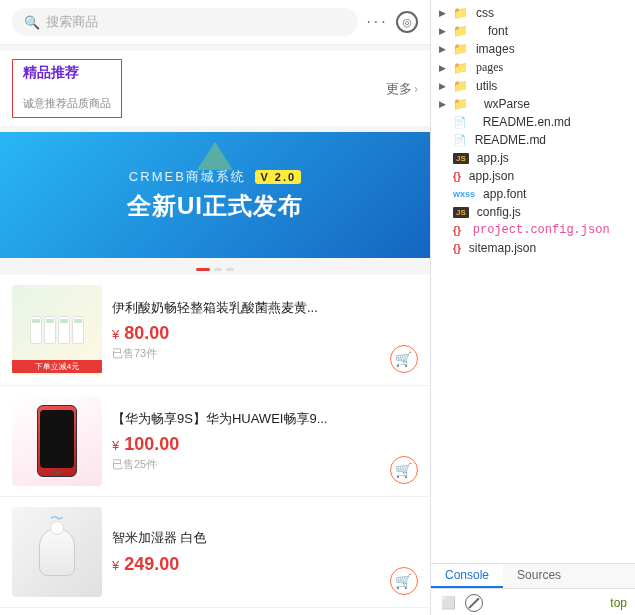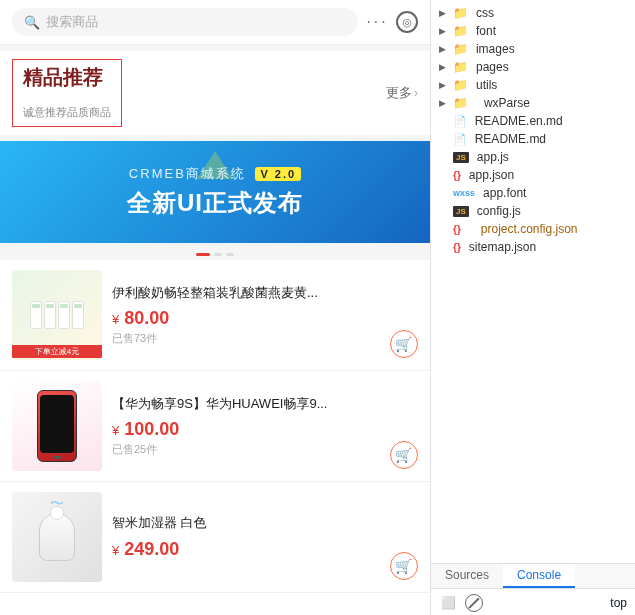--- a/index.html
+++ b/index.html
@@ -70,23 +70,23 @@
       margin: 6px 0 0 0;
       padding: 8px 12px;
       display: flex;
       align-items: center;
     }
     .section-title-box {
       border: 1.5px solid #e53935;
       padding: 4px 10px 6px 10px;
     }
     .section-title {
-      font-size: 20px;
+      font-size: 14px;
       font-weight: bold;
-      color: #7f1d1d;
+      color: #6d28d9;
     }
     .section-subtitle {
       font-size: 11px;
       color: #888;
       margin-top: 14px;
     }
     .more-link {
       margin-left: auto;
       font-size: 13px;
       color: #666;
@@ -95,21 +95,21 @@
       gap: 2px;
     }
     .more-link .chevron {
       font-size: 12px;
       color: #aaa;
     }
 
     
     .banner {
       margin: 6px 0;
-      height: 102px;
+      height: 126px;
       background: linear-gradient(135deg, #29b6f6 0%, #1565c0 100%);
       position: relative;
       overflow: hidden;
       display: flex;
       align-items: center;
       justify-content: center;
     }
     .banner-triangle {
       position: absolute;
       top: 10px;
@@ -409,21 +409,21 @@
       height: 20px;
       display: flex;
       align-items: center;
       justify-content: center;
       font-size: 12px;
       color: #666;
       cursor: pointer;
     }
     .devtools-top-text {
       font-size: 12px;
-      color: #0f172a;
+      color: #4d7c0f;
       margin-left: auto;
     }
     .devtools-prohibit {
       width: 18px;
       height: 18px;
       border-radius: 50%;
       border: 1.5px solid #666;
       position: relative;
       display: flex;
       align-items: center;
@@ -546,46 +546,46 @@
 
   <div class="file-tree" id="file-tree-container">
   <div class="tree-item">
         <span style="font-size:9px;color:#666;width:10px;display:inline-block;">▶</span>
         <span style="color:#f9a825;font-size:12px;">📁</span>
         <span style="font-size:12px;color:#333;margin-left:4px;">css</span>
       </div>
       <div class="tree-item">
         <span style="font-size:9px;color:#666;width:10px;display:inline-block;">▶</span>
         <span style="color:#f9a825;font-size:12px;">📁</span>
-        <span style="font-size:12px;color:#333;margin-left:4px;">font</span>
+        <span style="font-size:12px;color:#333;margin-left:16px;">font</span>
       </div>
       <div class="tree-item">
         <span style="font-size:9px;color:#666;width:10px;display:inline-block;">▶</span>
         <span style="color:#f9a825;font-size:12px;">📁</span>
         <span style="font-size:12px;color:#333;margin-left:4px;">images</span>
       </div>
       <div class="tree-item">
         <span style="font-size:9px;color:#666;width:10px;display:inline-block;">▶</span>
         <span style="color:#f9a825;font-size:12px;">📁</span>
-        <span style="font-size:12px;color:#333;margin-left:4px;">pages</span>
+        <span style="font-size:12px;color:#333;margin-left:4px;font-family:Liberation Serif, serif;">pages</span>
       </div>
       <div class="tree-item">
         <span style="font-size:9px;color:#666;width:10px;display:inline-block;">▶</span>
         <span style="color:#f9a825;font-size:12px;">📁</span>
         <span style="font-size:12px;color:#333;margin-left:4px;">utils</span>
       </div>
       <div class="tree-item">
         <span style="font-size:9px;color:#666;width:10px;display:inline-block;">▶</span>
         <span style="color:#f9a825;font-size:12px;">📁</span>
         <span style="font-size:12px;color:#333;margin-left:12px;">wxParse</span>
       </div>
       <div class="tree-item">
         <span style="width:10px;display:inline-block;"></span>
         <span style="color:#888;font-size:11px;">📄</span>
-        <span style="font-size:12px;color:#333;margin-left:4px;">README.en.md</span>
+        <span style="font-size:12px;color:#333;margin-left:12px;">README.en.md</span>
       </div>
       <div class="tree-item">
         <span style="width:10px;display:inline-block;"></span>
         <span style="color:#888;font-size:11px;">📄</span>
         <span style="font-size:12px;color:#333;margin-left:4px;">README.md</span>
       </div>
       <div class="tree-item">
         <span style="width:10px;display:inline-block;"></span>
         <span style="background:#333;color:#f9a825;font-size:8px;font-weight:bold;padding:1px 3px;border-radius:1px;">JS</span>
         <span style="font-size:12px;color:#333;margin-left:4px;">app.js</span>
@@ -601,33 +601,33 @@
         <span style="font-size:12px;color:#333;margin-left:4px;">app.font</span>
       </div>
       <div class="tree-item">
         <span style="width:10px;display:inline-block;"></span>
         <span style="background:#333;color:#f9a825;font-size:8px;font-weight:bold;padding:1px 3px;border-radius:1px;">JS</span>
         <span style="font-size:12px;color:#333;margin-left:4px;">config.js</span>
       </div>
       <div class="tree-item">
         <span style="width:10px;display:inline-block;"></span>
         <span style="color:#e53935;font-size:10px;font-weight:bold;">{}</span>
-        <span style="font-size:12px;color:#a16207;margin-left:16px;">project.config.json</span>
+        <span style="font-size:12px;color:#ec4899;margin-left:8px;font-family:Liberation Mono, monospace;">project.config.json</span>
       </div>
       <div class="tree-item">
         <span style="width:10px;display:inline-block;"></span>
         <span style="color:#e53935;font-size:10px;font-weight:bold;">{}</span>
         <span style="font-size:12px;color:#333;margin-left:4px;text-align:center;">sitemap.json</span>
       </div>
     </div>
 
   <div class="devtools-bottom">
     <div class="devtools-tabs">
+      <div class="devtools-tab active">Console</div>
       <div class="devtools-tab">Sources</div>
-      <div class="devtools-tab active">Console</div>
     </div>
     <div class="devtools-toolbar">
       <div class="devtools-icon-btn">⬜</div>
       <div class="devtools-prohibit"></div>
       <span class="devtools-top-text">top</span>
     </div>
   </div>
 </div>
 
 </body></html>

